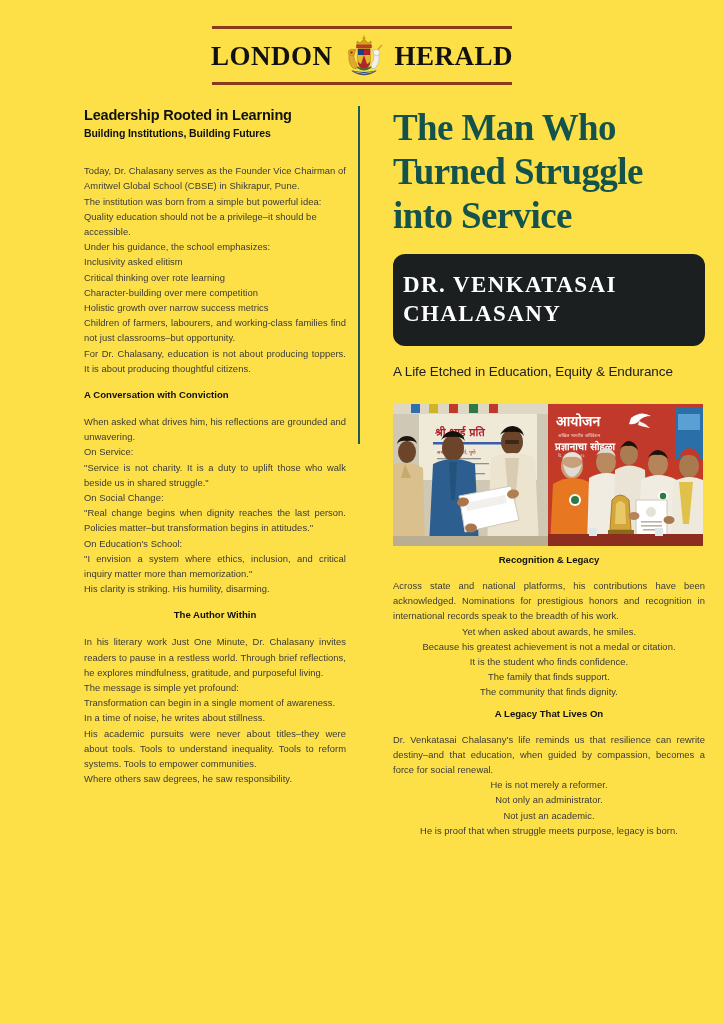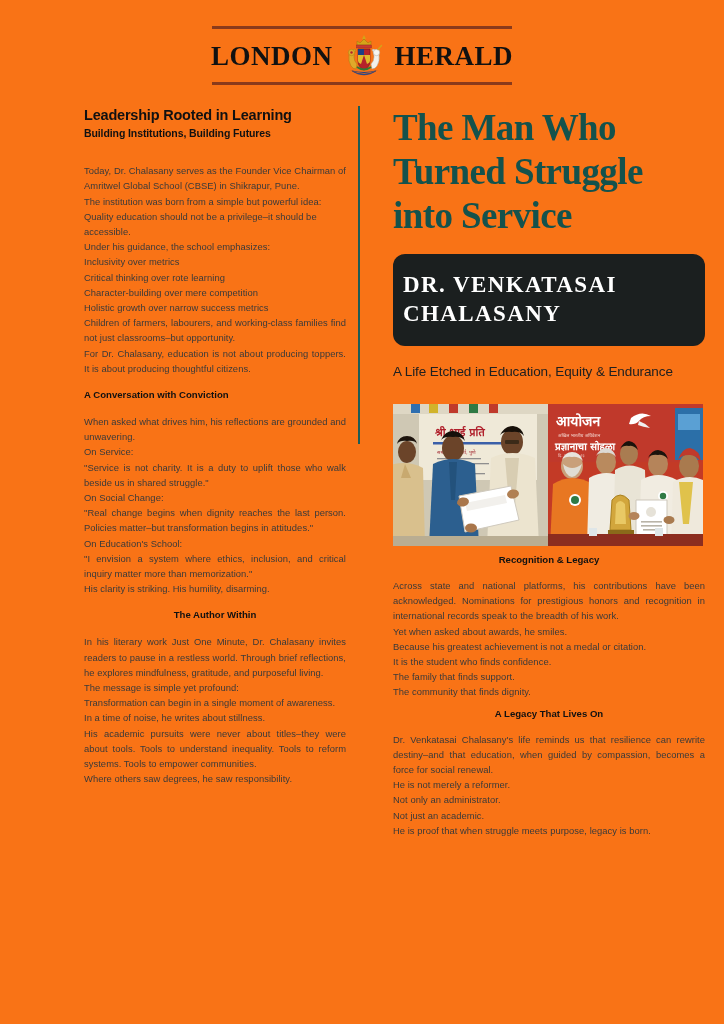--- a/index.html
+++ b/index.html
@@ -2,21 +2,21 @@
 <html><head>
 <meta charset="utf-8">
 <style>
   * { box-sizing: border-box; margin: 0; padding: 0; }
   html, body {
     width: 724px; height: 1024px;
     background: #ffffff;
     font-family: "Liberation Sans", sans-serif;
     overflow: hidden;
   }
-  .page { position: relative; width: 724px; height: 1024px; background: #f97316; }
+  .page { position: relative; width: 724px; height: 1024px; background: #fde047; }
 
   
   .masthead { padding-top: 26px; display: flex; justify-content: center; }
   .masthead-inner { position: relative; width: 300px; }
   .rule { height: 3px; background: #8a3a1b; width: 100%; }
   .rule.top { margin-bottom: 7px; }
   .rule.bottom { margin-top: 6px; }
   .masthead-row {
     display: flex; align-items: center; justify-content: center; gap: 10px;
     height: 40px;
@@ -100,21 +100,21 @@
     border: 0;
   }
   .r-sec-head {
     text-align: center; font-size: 9.6px; font-weight: bold; color: #111;
     margin-top: 8px; margin-bottom: 13px;
   }
   .r-body {
     font-size: 9.4px; color: #3a3a3a; line-height: 15.2px;
     text-align: justify; letter-spacing: 0.05px;
   }
-  .r-body.nojust { text-align: left; }
+  .r-body.nojust { text-align: center; }
 </style>
 </head>
 <body>
 
 <div class="page">
 
   <div class="masthead">
     <div class="masthead-inner">
       <div class="rule top"></div>
       <div class="masthead-row">
@@ -154,21 +154,21 @@
 
     <div class="col-left">
       <div class="kicker-title">Leadership Rooted in Learning</div>
       <div class="kicker-sub">Building Institutions, Building Futures</div>
 
       <div class="body-block">
         <p class="body-p">Today, Dr. Chalasany serves as the Founder Vice Chairman of Amritwel Global School (CBSE) in Shikrapur, Pune.</p>
         <p class="body-p">The institution was born from a simple but powerful idea:</p>
         <p class="body-p nojust">Quality education should not be a privilege–it should be accessible.</p>
         <p class="body-p nojust">Under his guidance, the school emphasizes:</p>
-        <p class="body-p nojust">Inclusivity over metrics</p>
+        <p class="body-p nojust">Inclusivity asked elitism</p>
         <p class="body-p nojust">Critical thinking over rote learning</p>
         <p class="body-p nojust">Character-building over mere competition</p>
         <p class="body-p nojust">Holistic growth over narrow success metrics</p>
         <p class="body-p">Children of farmers, labourers, and working-class families find not just classrooms–but opportunity.</p>
         <p class="body-p">For Dr. Chalasany, education is not about producing toppers. It is about producing thoughtful citizens.</p>
       </div>
 
       <div class="sec-head">A Conversation with Conviction</div>
       <div>
         <p class="body-p">When asked what drives him, his reflections are grounded and unwavering.</p>

